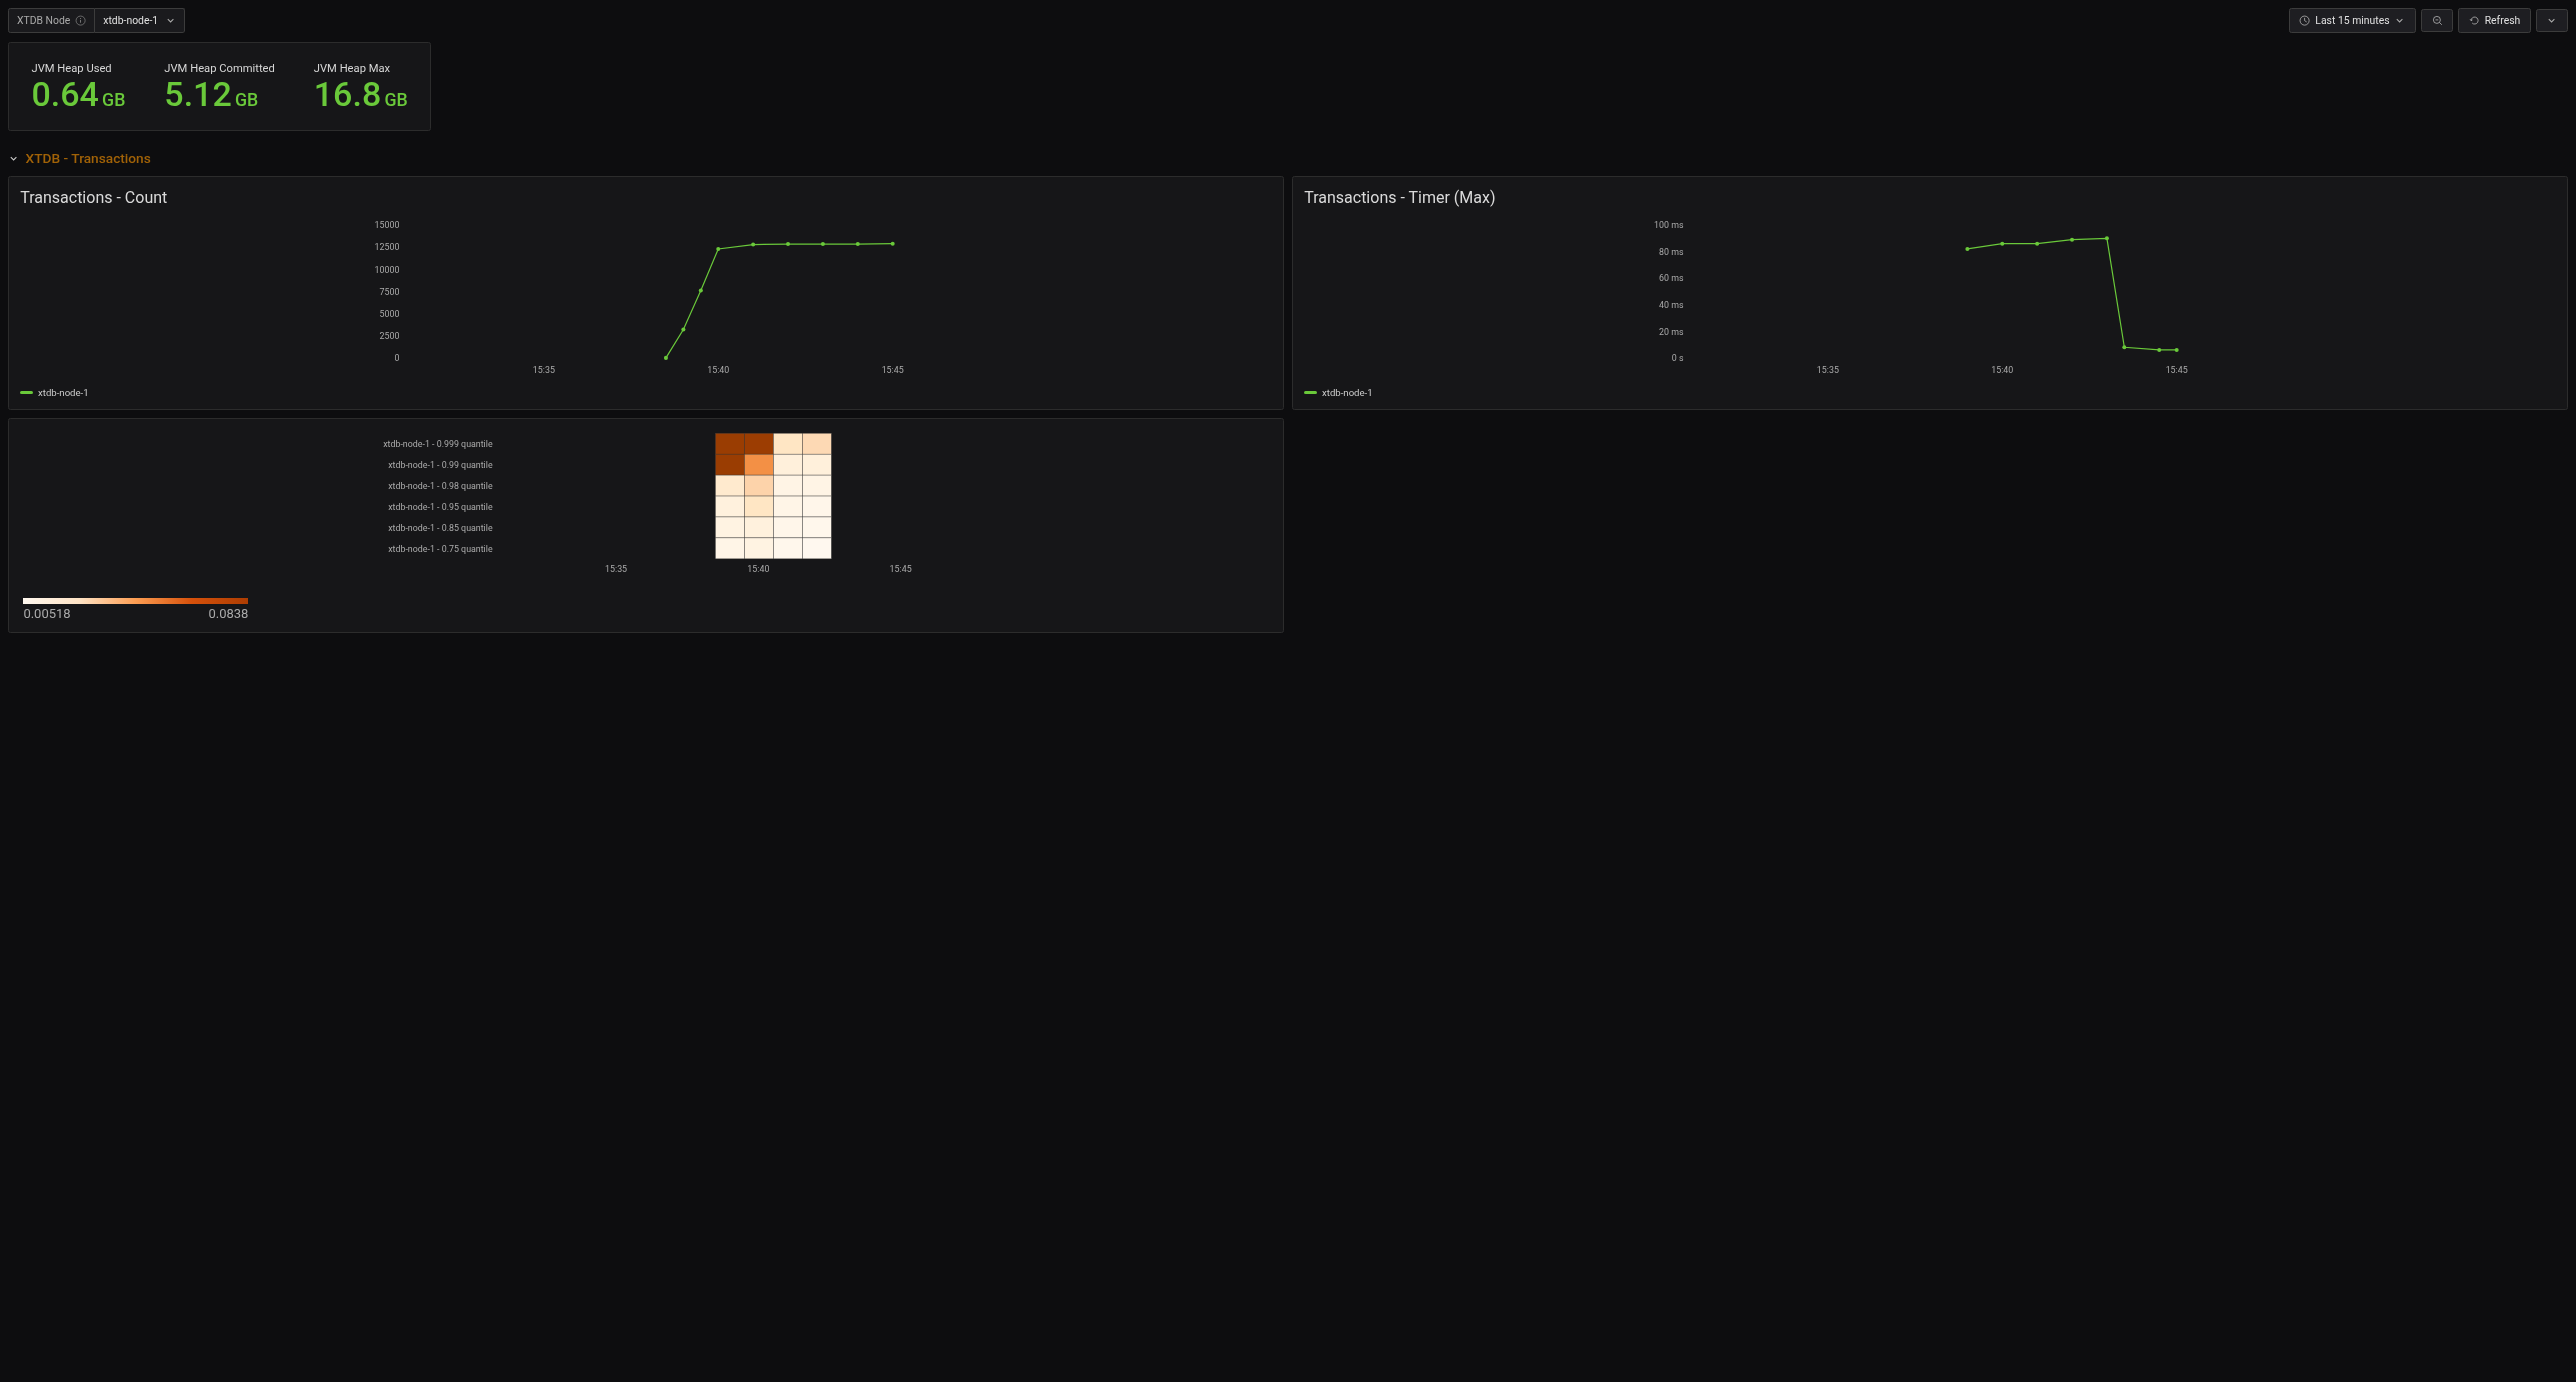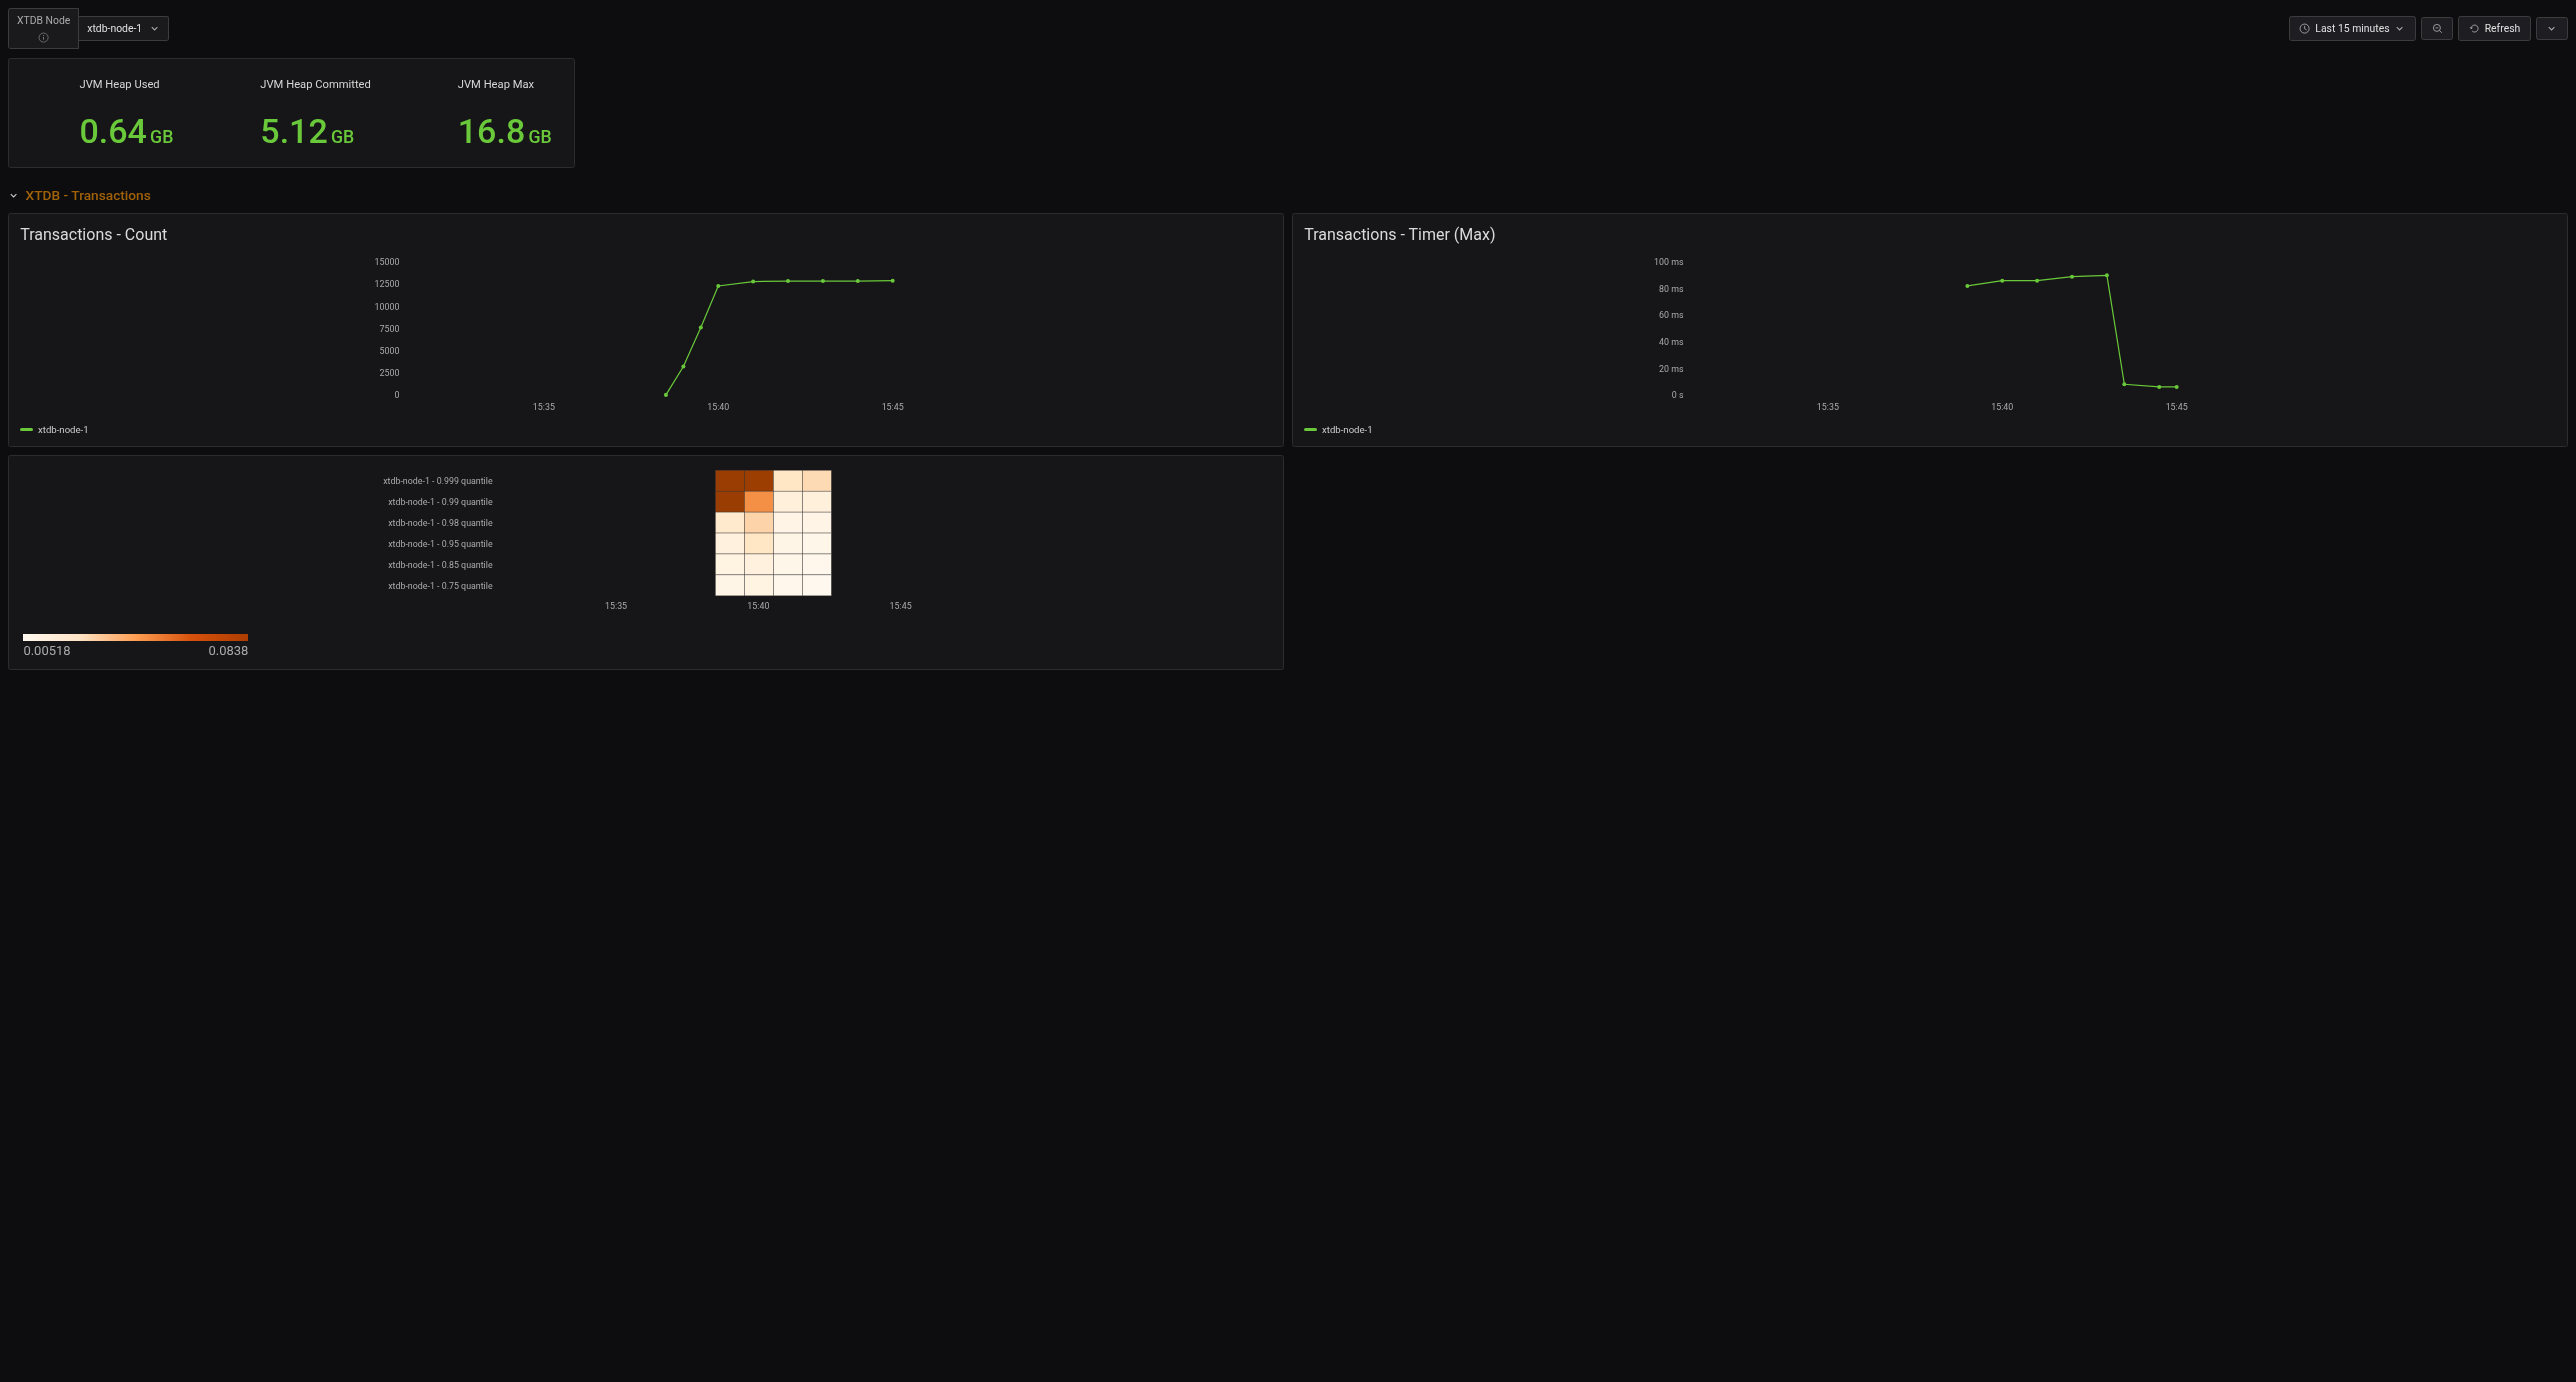--- a/index.html
+++ b/index.html
@@ -20,21 +20,20 @@
 .topbar-right { display: flex; align-items: center; gap: 4.8px; }
 .label-box {
   border: 0.8px solid #3c3c3c;
   background: #1a1a1d;
   padding: 4.8px 8px;
   border-radius: 2.4px 0 0 2.4px;
   display: flex;
   align-items: center;
   gap: 4.8px;
   color: #aaa;
-  flex-direction: column;
 }
 .select-box {
   border: 0.8px solid #3c3c3c;
   border-left: none;
   background: #1a1a1d;
   padding: 4.8px 8px;
   border-radius: 0 2.4px 2.4px 0;
   display: flex;
   align-items: center;
   gap: 6.4px;
@@ -54,21 +53,21 @@
 .btn svg, .label-box svg, .select-box svg { width: 11.2px; height: 11.2px; }
 .stats-panel {
   border: 0.8px solid #2c2c2c;
   background: #161618;
   border-radius: 2.4px;
   padding: 19px 22.5px;
   display: inline-flex;
   gap: 39px;
   margin-bottom: 13px;
 }
-.stat { display: flex; flex-direction: column; gap: 21px; margin-left: 48px; }
+.stat { display: flex; flex-direction: column; gap: 0; }
 .stat-title { font-size: 11.2px; color: #d6d6d6; margin-bottom: 1.6px; }
 .stat-value { color: #6ac93a; font-weight: 500; }
 .stat-value .big { font-size: 34px; line-height: 1; }
 .stat-value .unit { font-size: 17.7px; margin-left: 3.2px; }
 .section-header {
   display: flex;
   align-items: center;
   gap: 6.4px;
   margin: 6.4px 0 9.6px 0;
   font-size: 13.7px;

